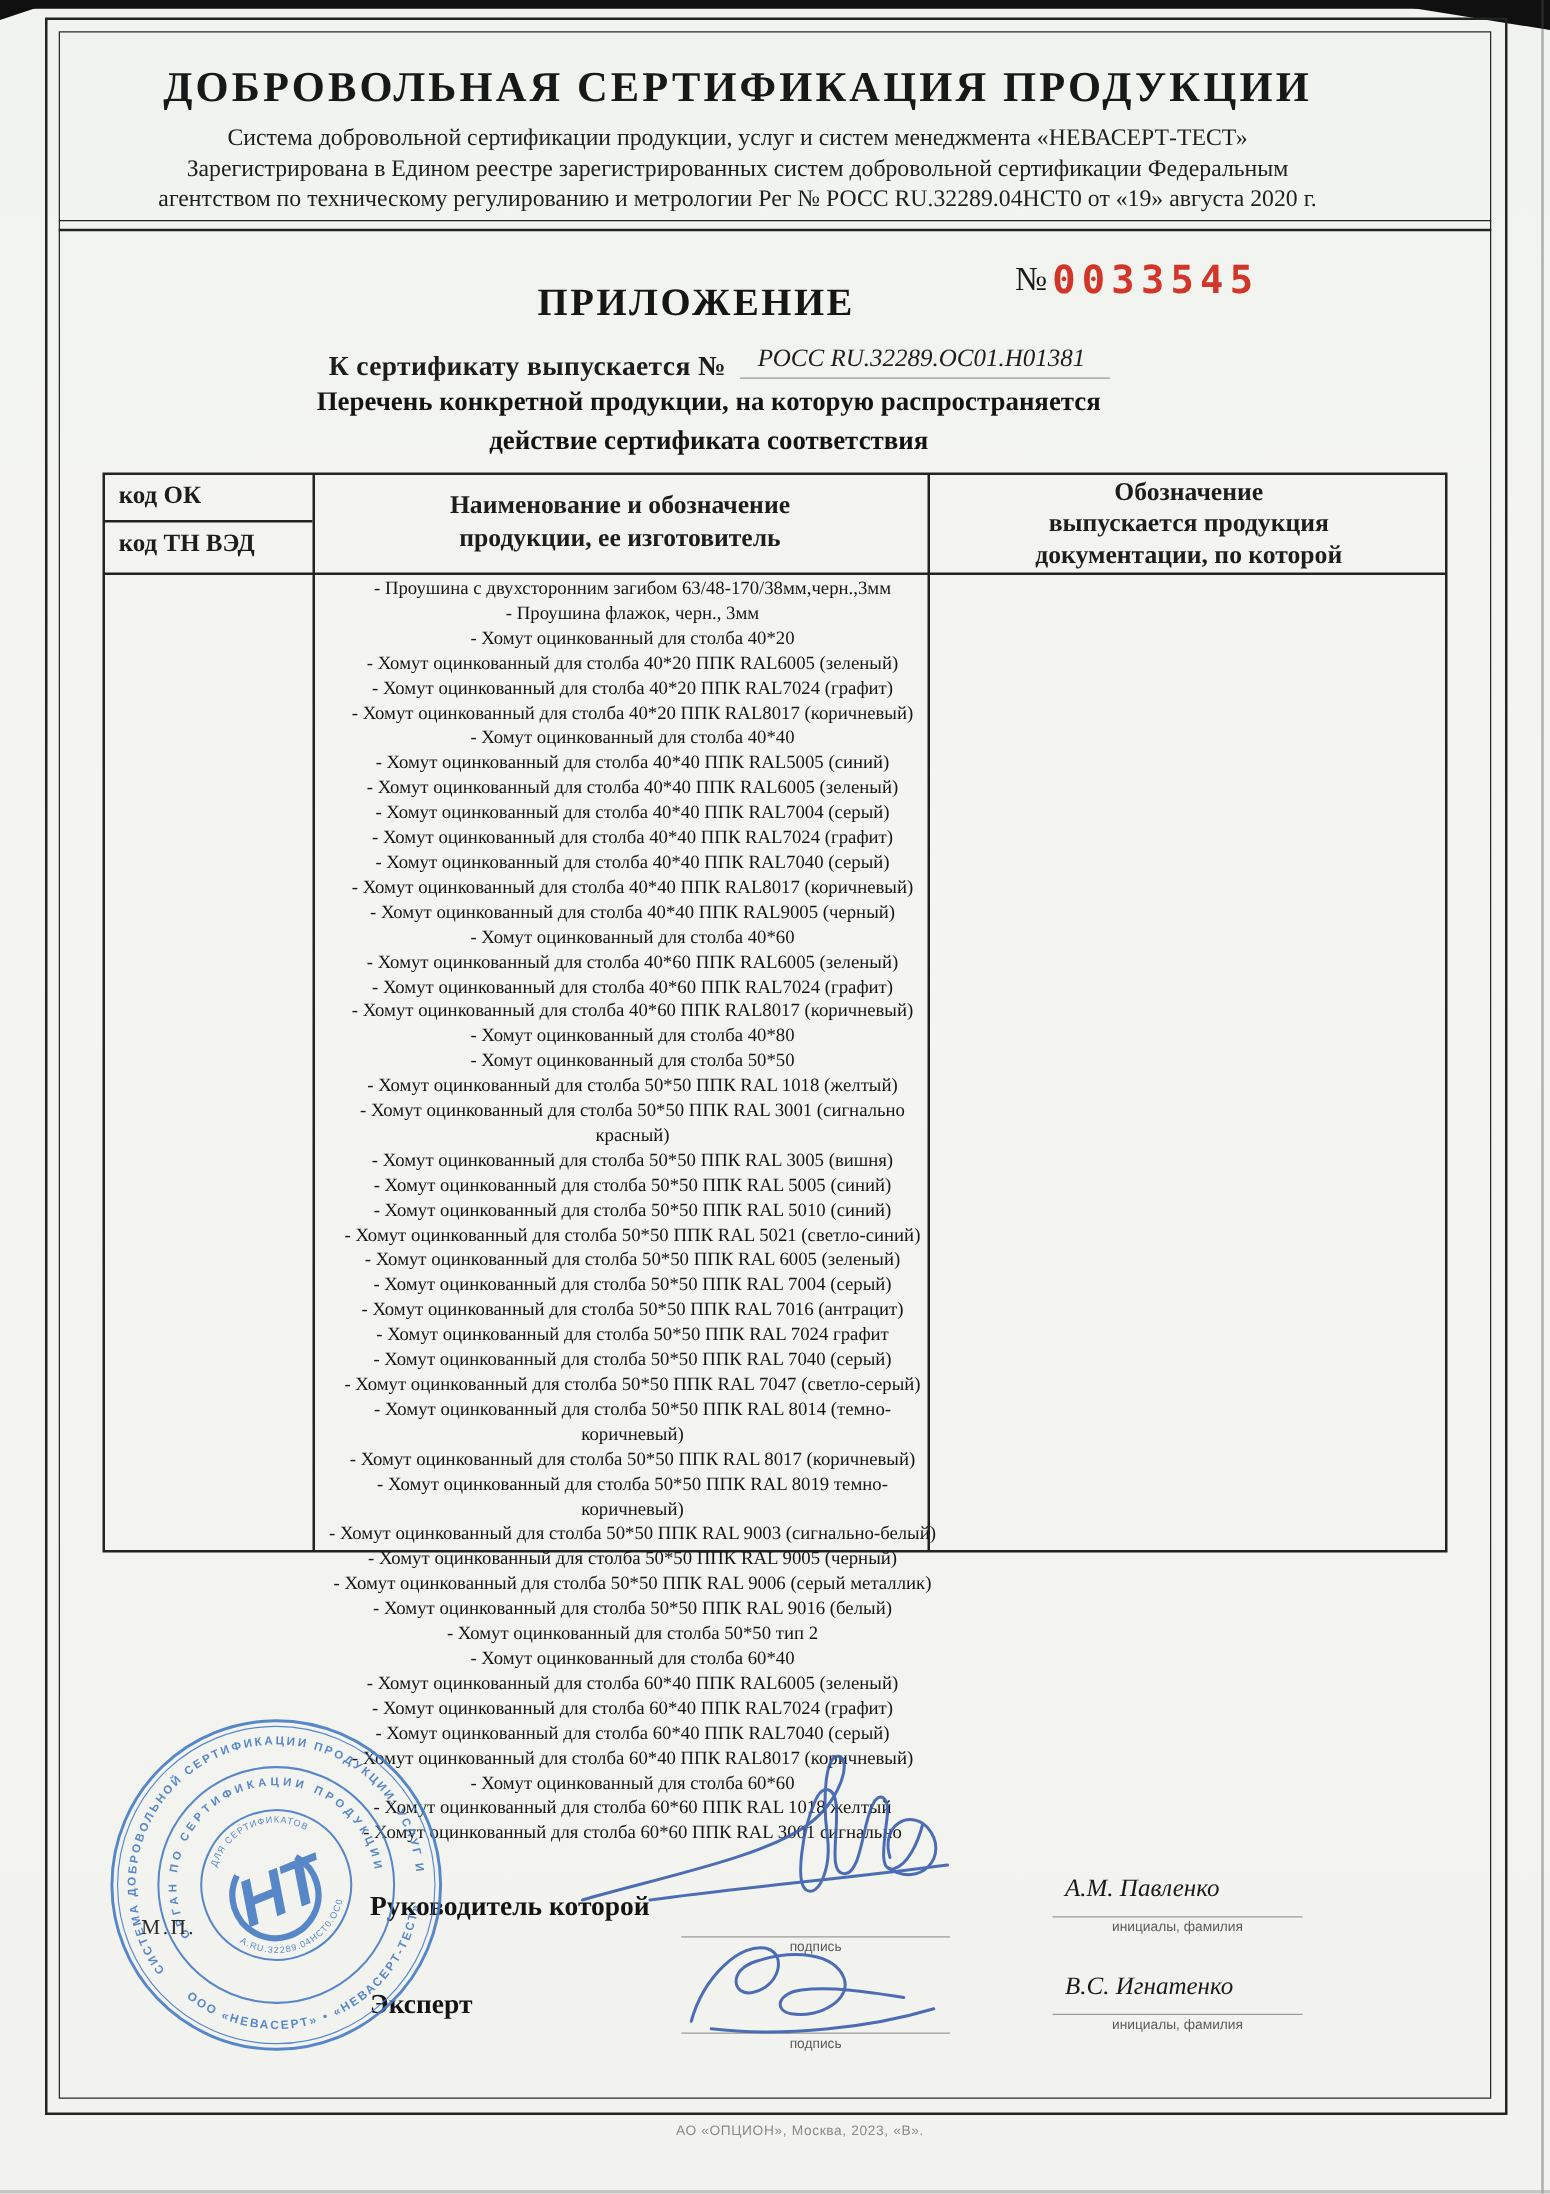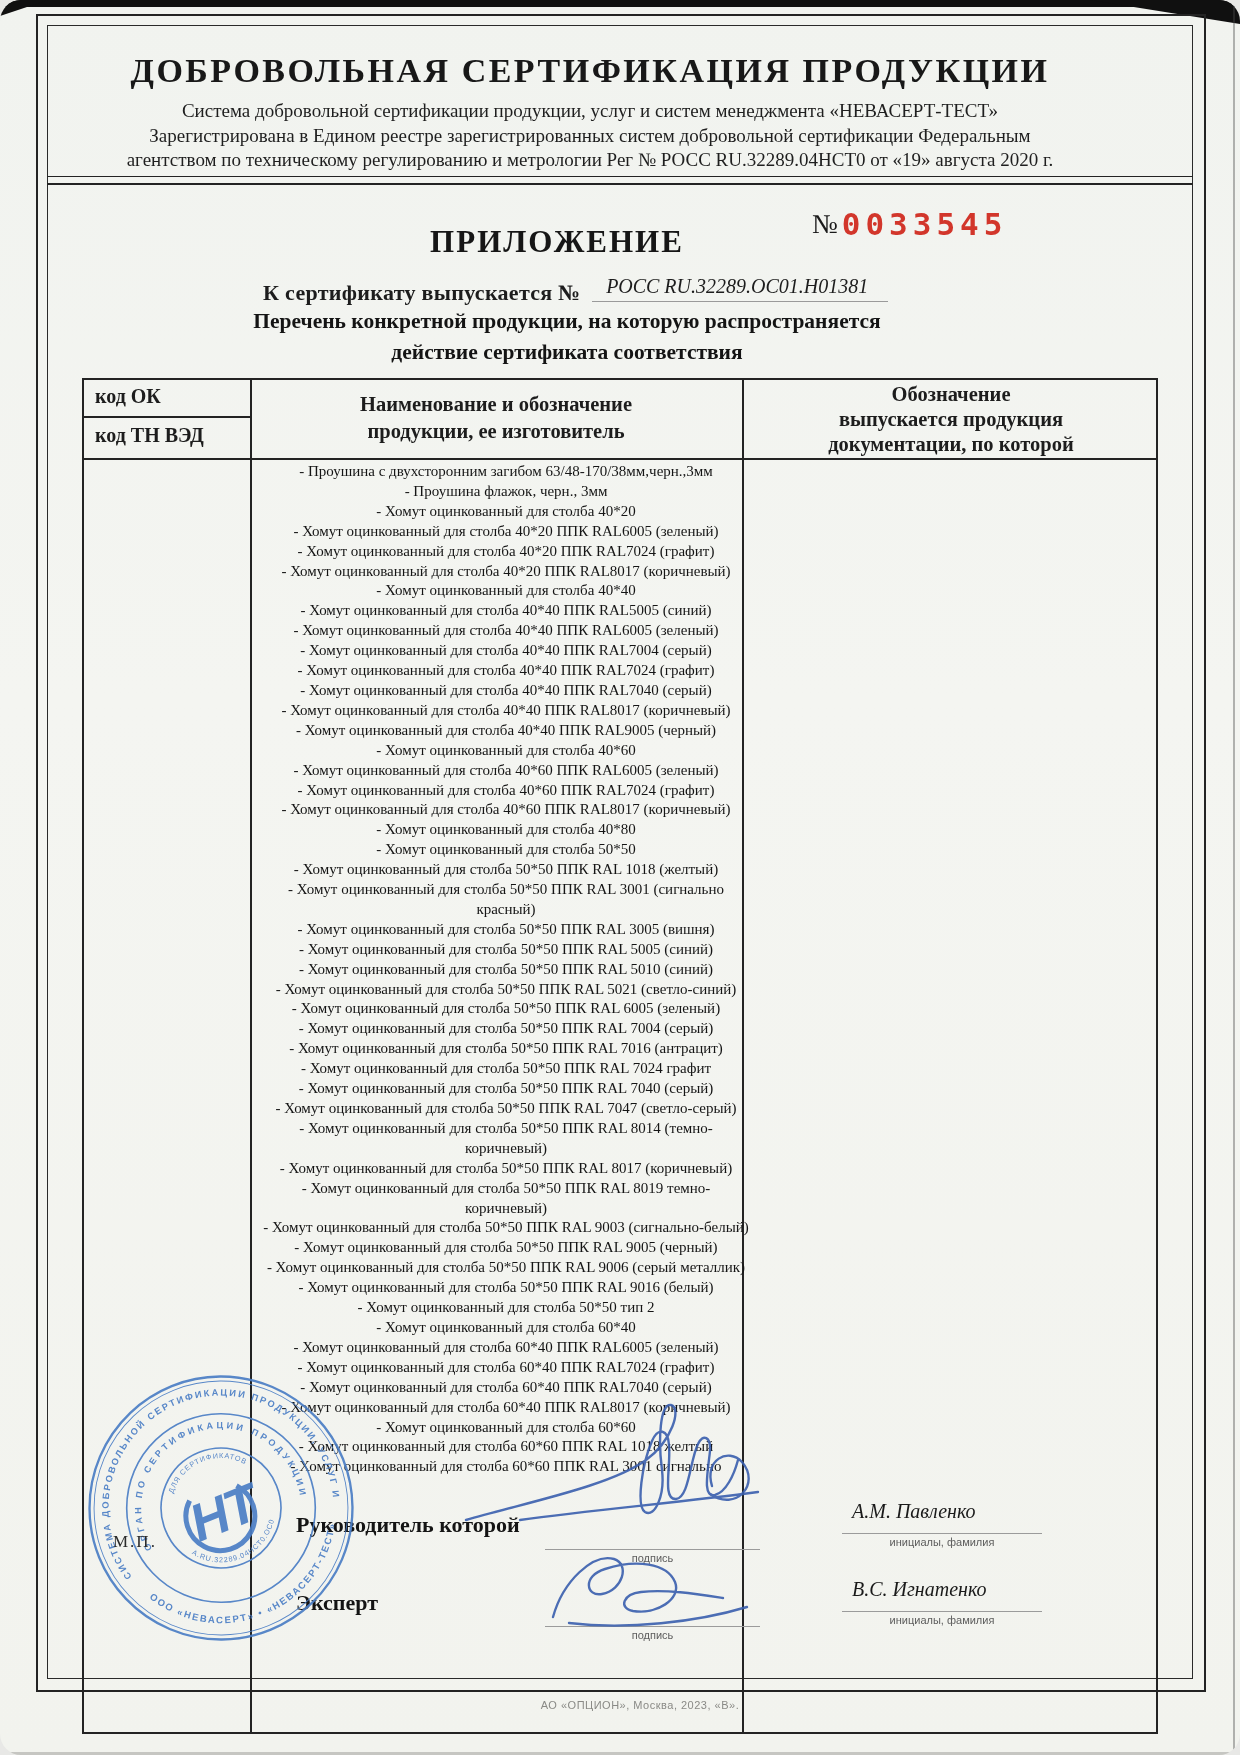--- a/index.html
+++ b/index.html
@@ -3,21 +3,20 @@
 <meta charset="utf-8">
 <style>
   html,body{margin:0;padding:0;background:#e8e8e6;}
   .page{
     position:relative;width:1240px;height:1755px;margin:0 auto;
     background:#f3f4f0;
     background-image:linear-gradient(180deg,#f1f3ef 0%,#f4f5f1 40%,#f2f3ee 100%);
     overflow:hidden;
     font-family:"Liberation Serif","DejaVu Serif",serif;
     color:#1d1d1d;
-    border-radius:21px;
   }
   
   .edge-top{position:absolute;top:0;left:0;right:0;height:7px;background:#101010;}
   .edge-top-right{position:absolute;top:0;right:0;width:0;height:0;border-top:24px solid #101010;border-left:150px solid transparent;}
   .edge-top-left{position:absolute;top:0;left:0;width:0;height:0;border-top:16px solid #101010;border-right:48px solid transparent;}
   .edge-right{position:absolute;top:0;right:5px;width:2px;height:100%;background:#4a4a4a;opacity:.4;}
   .edge-bottom{position:absolute;bottom:0;left:0;right:0;height:3px;background:#9a9a96;opacity:.5;}
 
   
   .frame-outer{position:absolute;left:36px;top:14px;width:1166px;height:1674px;border:2px solid #232323;}
@@ -40,21 +39,21 @@
 
   .cert-line{position:absolute;left:263px;top:280px;font-size:22px;white-space:nowrap;}
   .cert-line .lbl{font-weight:600;letter-spacing:.3px;}
   .cert-line .val{display:inline-block;border-bottom:1.5px solid #9a9a9a;padding:0 20px 3px 14px;margin-left:6px;transform:translateY(-7px);font-size:20px;font-style:italic;}
 
   .subtitle{position:absolute;left:47px;width:1040px;text-align:center;font-weight:bold;font-size:21.5px;color:#141414;}
   .subtitle.l1{top:309px;}
   .subtitle.l2{top:340px;}
 
   
-  .tbl{position:absolute;left:82px;top:378px;width:1076px;height:1356px;border:2px solid #232323;box-sizing:border-box;}
+  .tbl{position:absolute;left:82px;top:378px;width:1076px;height:864px;border:2px solid #232323;box-sizing:border-box;}
   .tbl .vline1{position:absolute;left:166px;top:0;bottom:0;width:0;border-left:2px solid #232323;}
   .tbl .vline2{position:absolute;left:658px;top:0;bottom:0;width:0;border-left:2px solid #232323;}
   .tbl .head-bottom{position:absolute;left:0;right:0;top:78px;height:0;border-top:2px solid #232323;}
   .tbl .col1-split{position:absolute;left:0;width:166px;top:36px;height:0;border-top:2px solid #232323;}
   .th-c1-top{position:absolute;left:11px;top:5px;font-weight:bold;font-size:20px;}
   .th-c1-bot{position:absolute;left:11px;top:44px;font-weight:bold;font-size:20px;}
   .th-c2{position:absolute;left:166px;width:492px;top:11px;text-align:center;font-weight:bold;font-size:20.5px;line-height:27px;}
   .th-c3{position:absolute;left:658px;width:418px;top:2px;text-align:center;font-weight:bold;font-size:20.5px;line-height:25px;}
   .products{position:absolute;left:172px;top:82px;width:500px;}
   .product-line{font-size:15px;line-height:19.9px;white-space:pre;color:#151515;text-align:center;}

